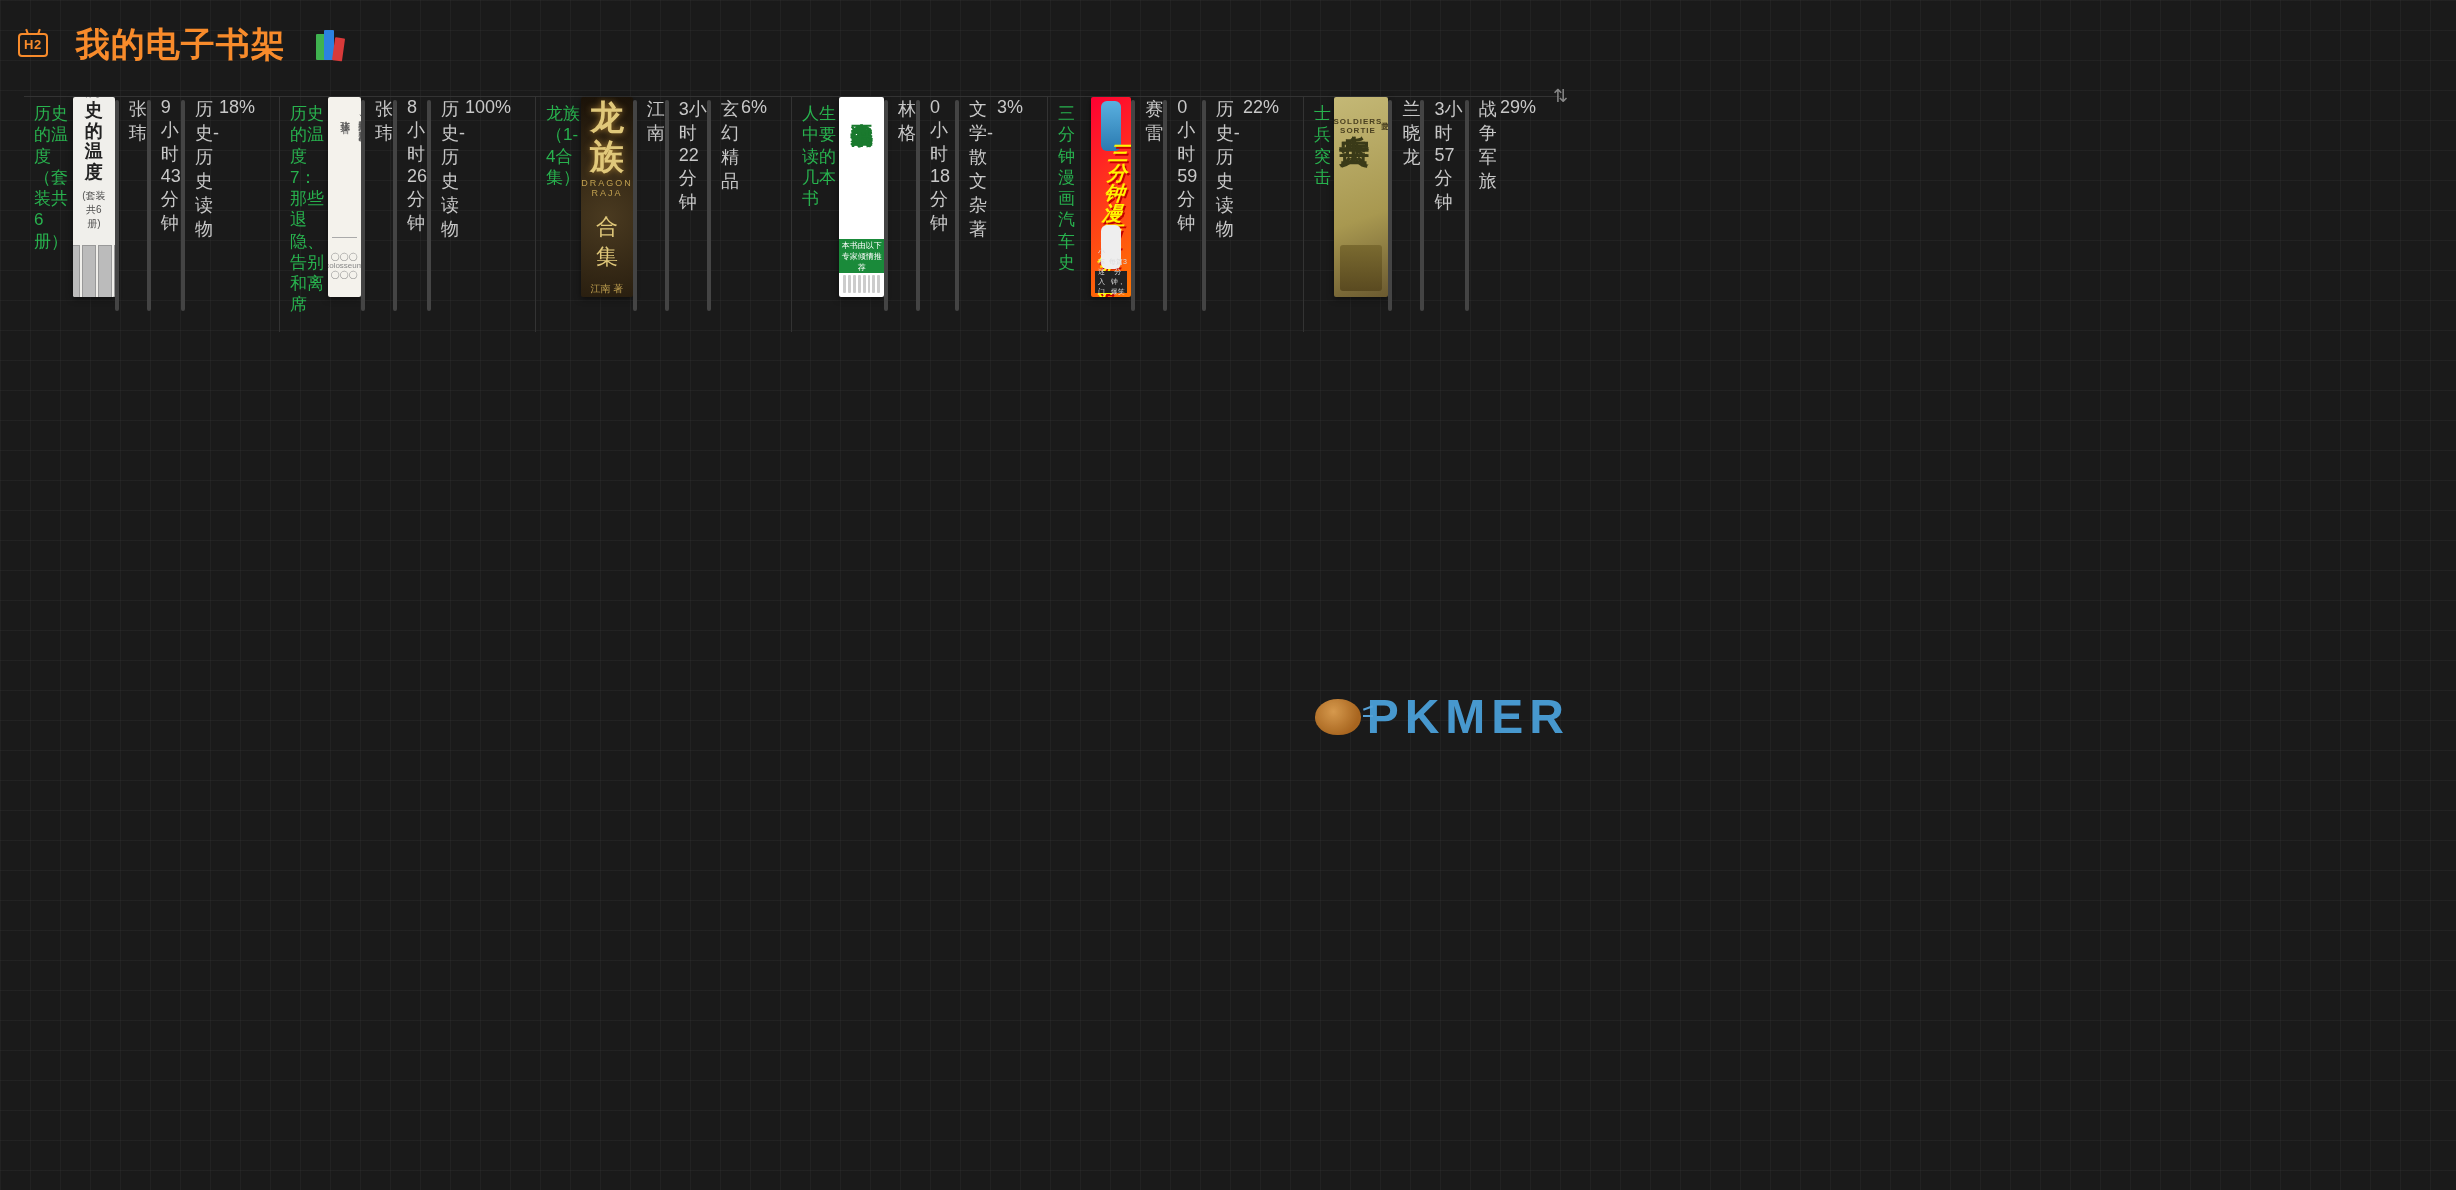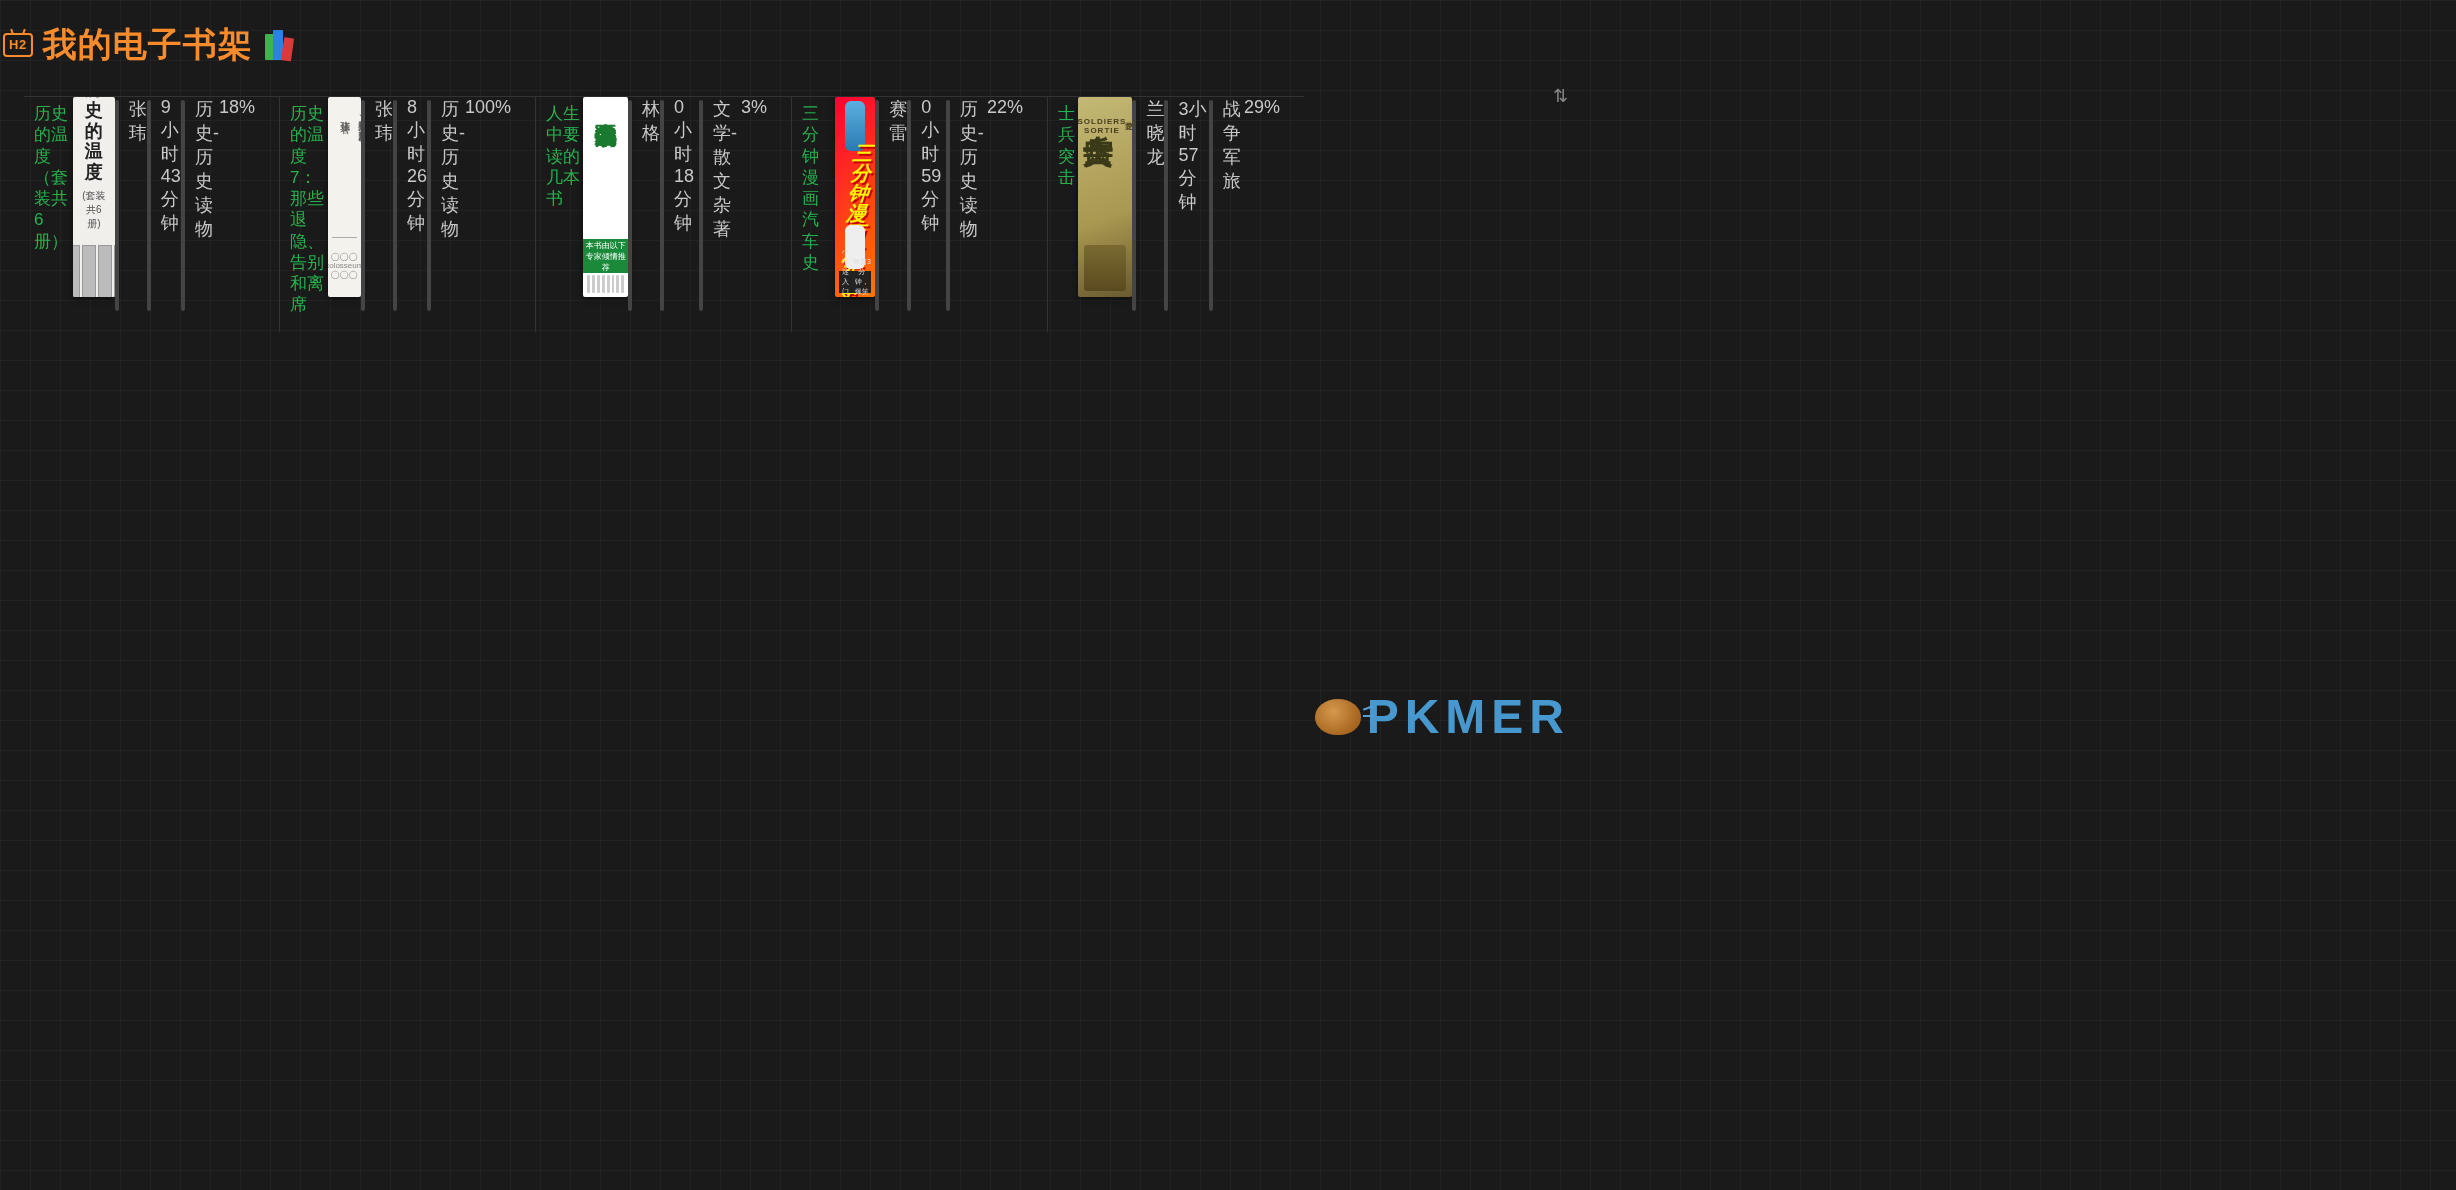--- a/index.html
+++ b/index.html
@@ -14,22 +14,22 @@
     min-height: 770px;
     width: 1590px;
     position: relative;
     overflow: hidden;
   }
 
   
   .page-header {
     display: flex;
     align-items: center;
-    gap: 10px;
-    padding: 22px 10px 8px 3px;
+    gap: 28px;
+    padding: 22px 10px 8px 18px;
   }
   .h2-badge {
     border: 2px solid #f88b2b;
     border-radius: 4px;
     color: #f88b2b;
     font-size: 13px;
     font-weight: 700;
     padding: 2px 4px 3px 4px;
     letter-spacing: 0.5px;
     position: relative;
@@ -273,20 +273,36 @@
     </div>
     <div class="meta">张玮</div>
     <div class="meta">8小时26分钟</div>
     <div class="meta">历史-历史读物</div>
     <div class="progress-track">
       <div class="progress-fill" style="width:100%;background:#2f8ce0;"></div>
     </div>
     <div class="pct">100%</div>
   </div>
 
+  <div class="card">
+    <div class="book-title">龙族（1-4合集）</div>
+    <div class="cover cover-2">
+      <div class="ct">龙族</div>
+      <div class="cs2">DRAGON RAJA</div>
+      <div class="hj">合集</div>
+      <div class="au">江南 著</div>
+    </div>
+    <div class="meta">江南</div>
+    <div class="meta">3小时22分钟</div>
+    <div class="meta">玄幻精品</div>
+    <div class="progress-track">
+      <div class="progress-fill" style="width:6%;background:#e23b3b;"></div>
+    </div>
+    <div class="pct">6%</div>
+  </div>
 
   <div class="card">
     <div class="book-title">人生中要读的几本书</div>
     <div class="cover cover-3">
       <div class="col">人生中要读的几本书</div>
       <div class="green-band">本书由以下专家倾情推荐</div>
       <div class="faces">
         <span></span>
           <span></span>
           <span></span>

